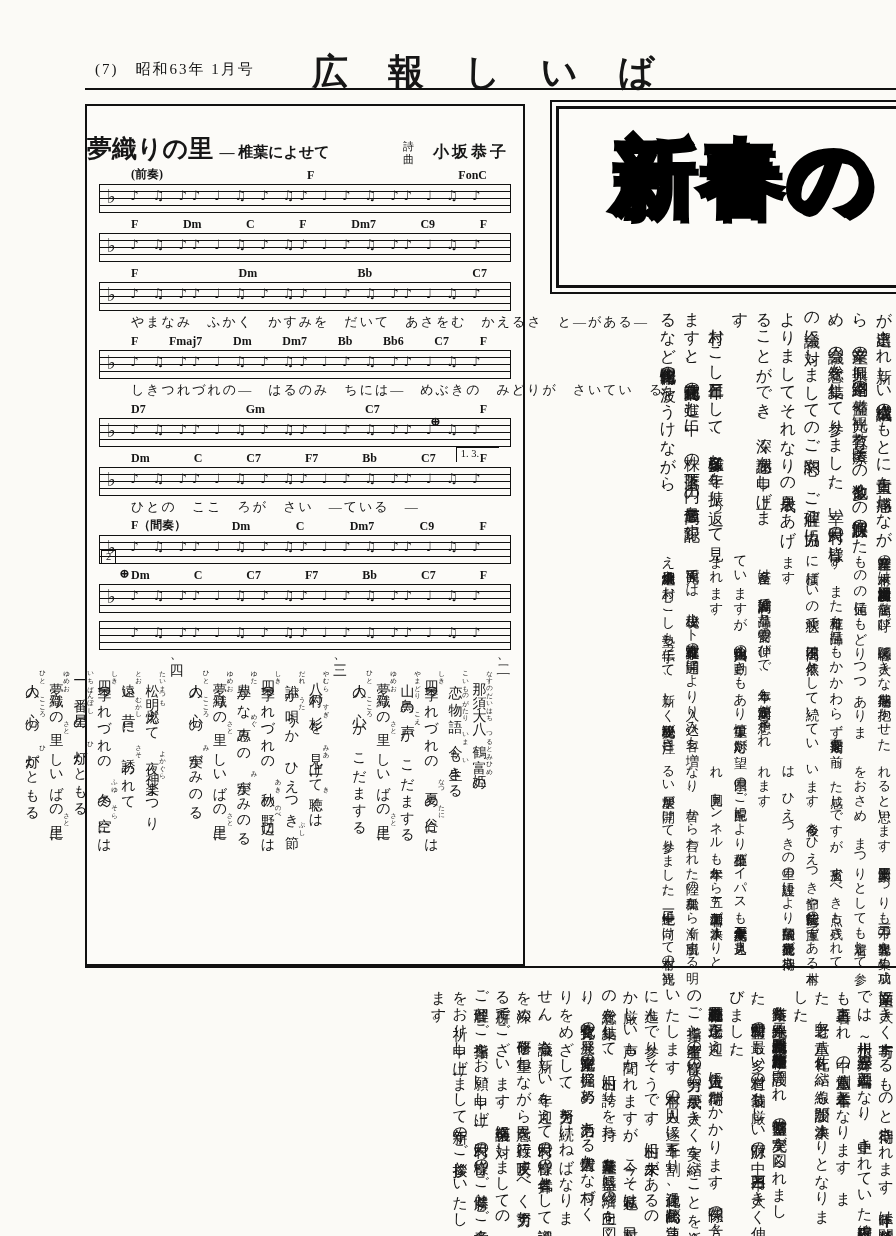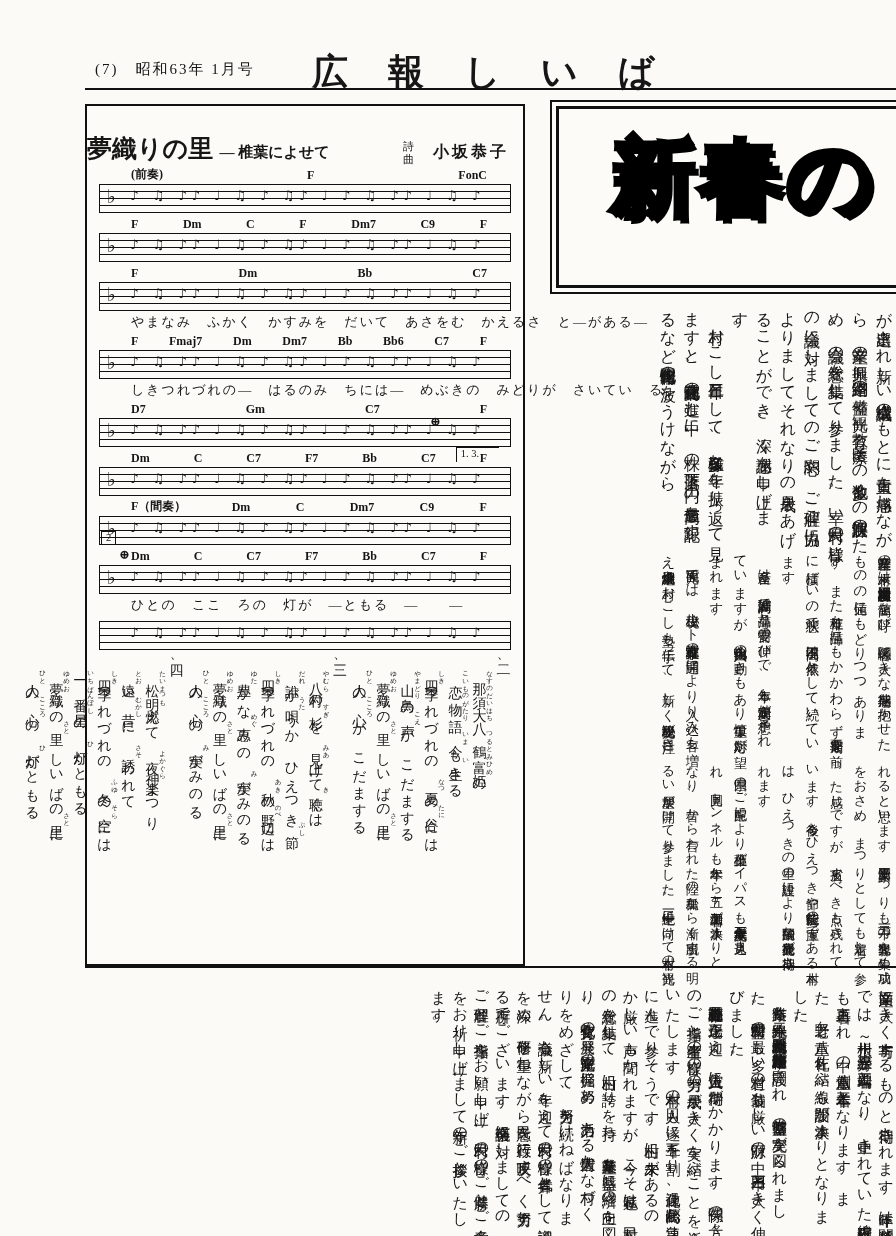--- a/index.html
+++ b/index.html
@@ -152,20 +152,21 @@
             <span class="chord">C</span>
             <span class="chord">C7</span>
             <span class="chord">F7</span>
             <span class="chord">Bb</span>
             <span class="chord">C7</span>
             <span class="chord">F</span>
           </div>
         <div class="staff">
             <span class="clef">♭</span>
           </div>
+        <p class="slyrics">ひとの　ここ　ろが　さい　―ている　―</p>
       </div>
 
       <div class="system">
         <span class="volta volta-left">2</span>
         <div class="chords">
             <span class="chord">F（間奏）</span>
             <span class="chord">Dm</span>
             <span class="chord">C</span>
             <span class="chord">Dm7</span>
             <span class="chord">C9</span>
@@ -184,21 +185,20 @@
             <span class="chord">C</span>
             <span class="chord">C7</span>
             <span class="chord">F7</span>
             <span class="chord">Bb</span>
             <span class="chord">C7</span>
             <span class="chord">F</span>
           </div>
         <div class="staff">
             <span class="clef">♭</span>
           </div>
-        <p class="slyrics">ひとの　ここ　ろの　灯が　―ともる　―　　―</p>
       </div>
 
       <div class="staff" style="margin-top:8px;"></div>
     </div>
 
     <div class="verses">
       <div class="verse">
           <p class="vline">二、</p>
           <p class="vline">　<ruby>那須大八<rt>なすのだいはち</rt></ruby>　<ruby>鶴富姫<rt>つるとみひめ</rt></ruby>の</p>
           <p class="vline">　<ruby>恋物語<rt>こいものがたり</rt></ruby>　<ruby>今<rt>いま</rt></ruby>も<ruby>生<rt>い</rt></ruby>きる</p>

